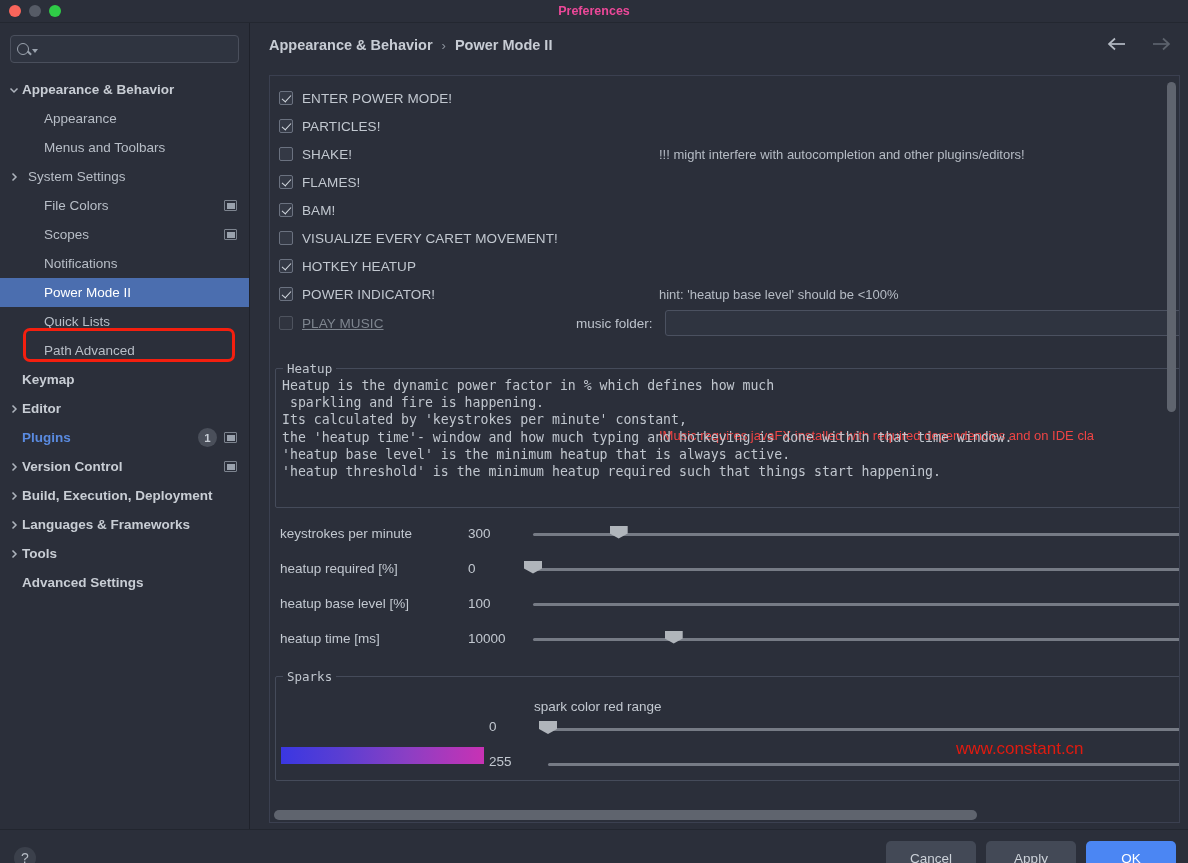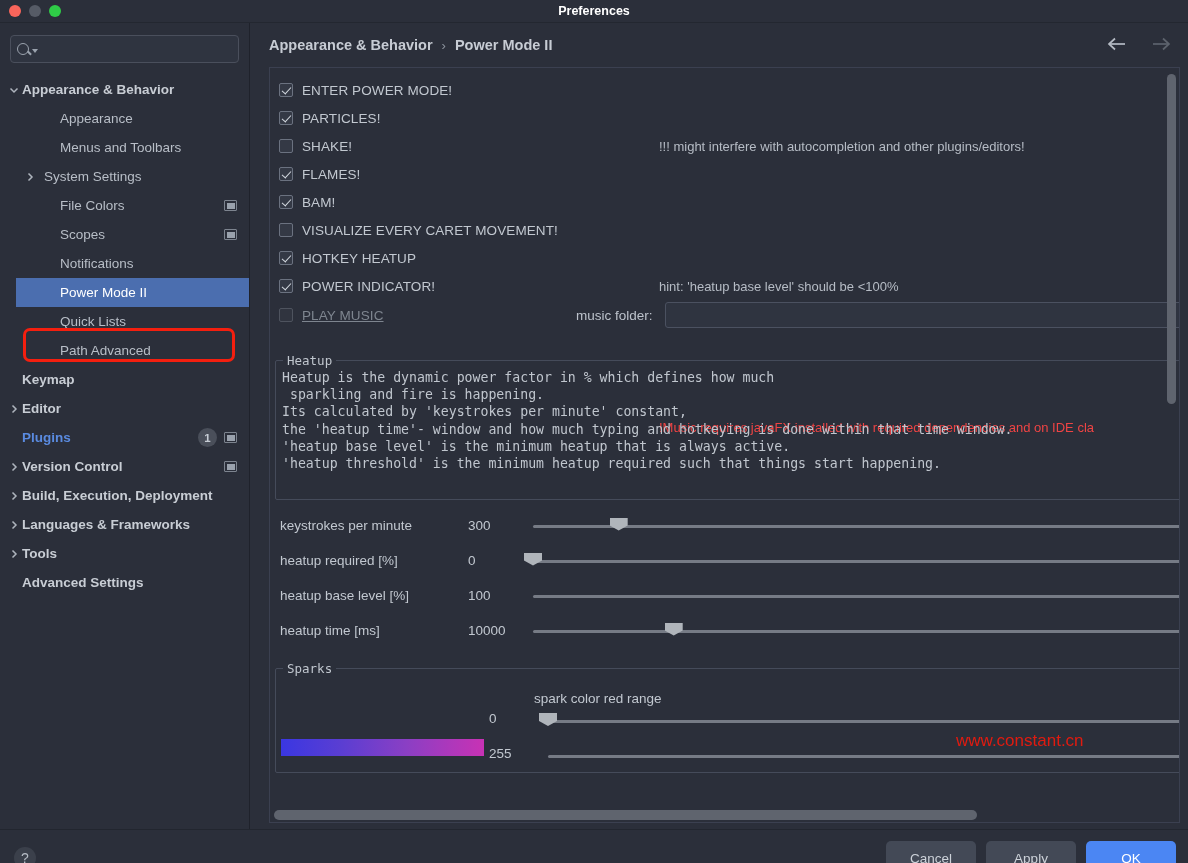--- a/index.html
+++ b/index.html
@@ -20,21 +20,21 @@
     display: flex; align-items: center; position: relative;
     border-bottom: 1px solid #232730;
   }
   .traffic { display: flex; gap: 8px; padding-left: 9px; align-items: center; }
   .dot { width: 12px; height: 12px; border-radius: 50%; }
   .dot.red    { background: #f9655b; }
   .dot.gray   { background: #565b66; }
   .dot.green  { background: #2fcc47; }
   #window-title {
     position: absolute; left: 0; right: 0; text-align: center;
-    font-size: 12.5px; font-weight: bold; color: #ffffff;
+    font-size: 12.5px; font-weight: bold; color: #ec4899;
     pointer-events: none;
   }
 
   
   #shell { display: flex; height: 806px; }
 
   
   #sidebar {
     width: 250px; background: #2b2f3a;
     border-right: 1px solid #1f222b;
@@ -58,21 +58,21 @@
     padding-right: 12px; position: relative; font-size: 13.5px;
     white-space: nowrap;
   }
   .tree-row .chev {
     width: 16px; display:flex; align-items:center; justify-content:center;
     flex: 0 0 16px;
   }
   .chev svg { display:block; }
   .tree-label { flex: 1 1 auto; overflow:hidden; text-overflow:ellipsis; }
   .lvl0 { padding-left: 6px; font-weight: bold; color: #c8cdd4; }
-  .lvl1 { padding-left: 28px; color: #b8bec7; margin-left: 16px; }
+  .lvl1 { padding-left: 28px; color: #b8bec7; }
   .lvl1 .tree-label { }
   .lvl1-chev { padding-left: 6px; }
   .lvl1-chev .tree-label { padding-left: 6px; }
   .tree-row.selected {
     background: #4b6eaf;
   }
   .tree-row.selected .tree-label { color: #ffffff; }
   .tree-row.plugins .tree-label { color: #5a8be0; font-weight: bold; }
   .badge-count {
     width: 19px; height: 19px; border-radius: 50%;
@@ -101,21 +101,21 @@
     padding: 0 16px 0 19px; gap: 9px; flex: 0 0 44px;
   }
   .crumb { font-size: 14.5px; font-weight: bold; color: #c7ccd4; }
   .crumb-sep { color: #8b929c; font-size: 13px; }
   #nav-arrows { margin-left: auto; display:flex; gap: 22px; align-items:center; }
   .navbtn { cursor: pointer; }
   .navbtn.dim svg line, .navbtn.dim svg polyline { stroke: #5d636d; }
 
   
   #content-outer {
-    margin: 0 8px 6px 19px;
+    margin: 8px 8px 6px 19px;
     border: 1px solid #3b4050;
     background: #2b2f3a;
     flex: 1 1 auto; position: relative; overflow: hidden;
     display: flex;
   }
   #content { flex:1 1 auto; position: relative; overflow: hidden; padding: 8px 0 0 0;}
 
   .chk-row { height: 28px; display:flex; align-items:center; padding-left: 9px; position:relative; }
   .cb {
     width: 14px; height: 14px; border: 1px solid #6b7280; border-radius: 2px;

